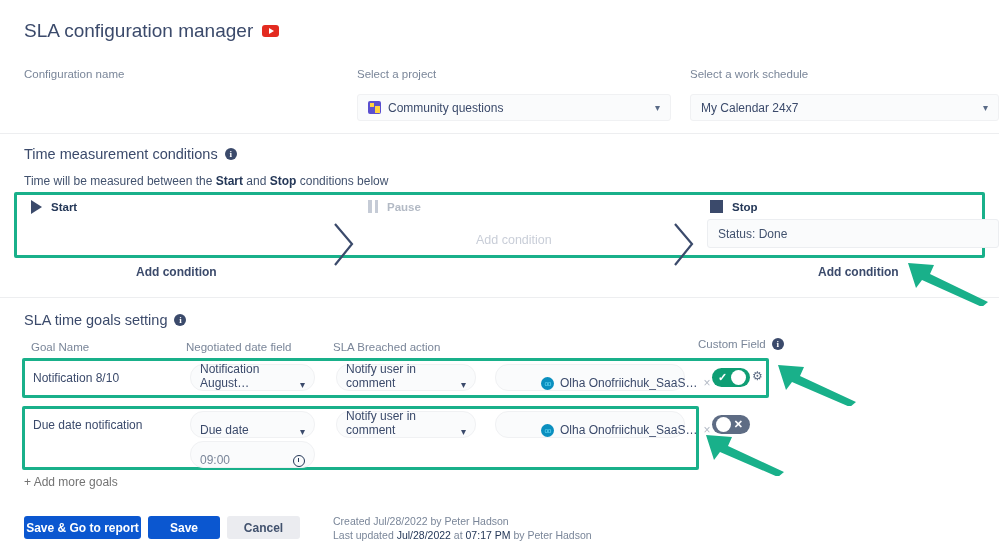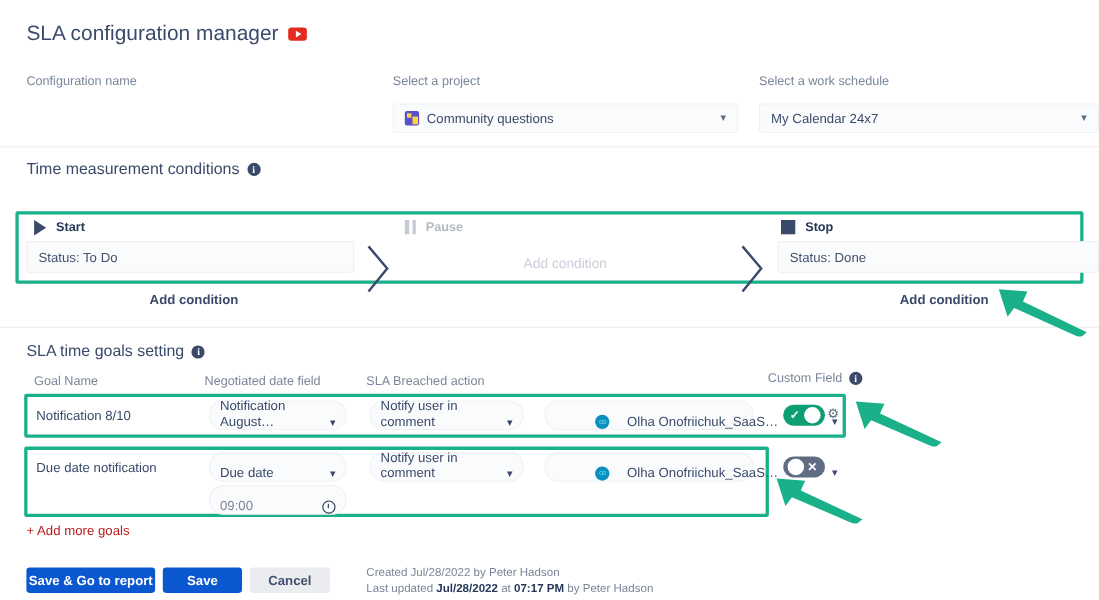--- a/index.html
+++ b/index.html
@@ -121,21 +121,21 @@
   }
   .sel {
     position: absolute; height: 27px;
     background: #fafbfc; border: 1px solid #f0f1f3; border-radius: 13px;
     display: flex; align-items: flex-end; padding: 0 9px;
     font-size: 12px; color: #3b4a6b;
   }
   .sel .chev { margin-left: auto; font-size: 10px; color: #3b4a6b; }
   .goal-name { position: absolute; font-size: 12px; color: #3b4a6b; }
 
-  .user-chip { display: flex; align-items: center; width: 100%; gap: 16px; padding-left: 36px; }
+  .user-chip { display: flex; align-items: center; width: 100%; gap: 6px; padding-left: 36px; }
   .avatar {
     width: 13px; height: 13px; border-radius: 50%;
     background: #0a8fbf; flex: none; position: relative;
   }
   .avatar::after {
     content: "oo"; position: absolute; inset: 0;
     font-size: 7px; color: #63d7f5; letter-spacing: -1px;
     display: flex; align-items: center; justify-content: center;
     font-family: "Liberation Sans", sans-serif;
   }
@@ -166,35 +166,35 @@
   .clock-ico {
     margin-left: auto; width: 12px; height: 12px;
     border: 1.3px solid #253858; border-radius: 50%; position: relative;
   }
   .clock-ico::after {
     content: ""; position: absolute; left: 4.2px; top: 2px;
     width: 1.3px; height: 4px; background: #253858;
   }
 
   .add-goals {
-    position: absolute; font-size: 12px; color: #b91c1c;
+    position: absolute; font-size: 12px; color: #737373;
   }
 
   
   .btn {
     position: absolute; height: 23px; border-radius: 3px;
     display: flex; align-items: center; justify-content: center;
     font-size: 12px; font-weight: bold; cursor: pointer;
   }
   .btn.primary { background: #0b57d0; color: #fff; }
   .btn.ghost { background: #ebecf0; color: #42526e; }
   .foot-meta {
     position: absolute; font-size: 10.5px; color: #7a8699; line-height: 14px;
   }
-  .foot-meta b { color: #253858; font-weight: bold; }
+  .foot-meta b { color: #253858; font-weight: normal; }
 
   
   .arrow { position: absolute; pointer-events: none; }
 </style>
 </head>
 <body>
 
 <div id="root">
 
   <div class="page-title">
@@ -218,29 +218,29 @@
     <span class="chev">▾</span>
   </div>
 
   <div class="hr" style="top:133px;"></div>
 
   <div class="sec-title" style="left:24px; top:146px;">
     <span>Time measurement conditions</span>
     <span class="info-dot">i</span>
   </div>
 
+  <div class="sub-text" style="left:24px; top:174px;">
+    <span>Time will be measured between the </span><b>Start</b><span> and </span><b>Stop</b><span> conditions below</span>
+  </div>
 
   <div class="cond-band"></div>
 
   <div class="cond-head" style="left:31px; top:200px;">
     <span class="play-tri"></span>
     <span>Start</span>
-  </div>
-  <div class="cond-input" style="left:24px; top:219px; width:298px;">
-    <span>Status: To Do</span>
   </div>
   <div class="add-cond" style="left:136px; top:265px;">Add condition</div>
 
   <svg class="chev-sep" style="left:331px; top:222px;" width="26" height="45" viewBox="0 0 26 45">
     <path d="M4 2 L21 22 L4 43" fill="none" stroke="#3b4a6b" stroke-width="2.2"></path>
   </svg>
 
   <div class="cond-head dim" style="left:368px; top:200px;">
     <span class="pause-ico">
         <span></span>

